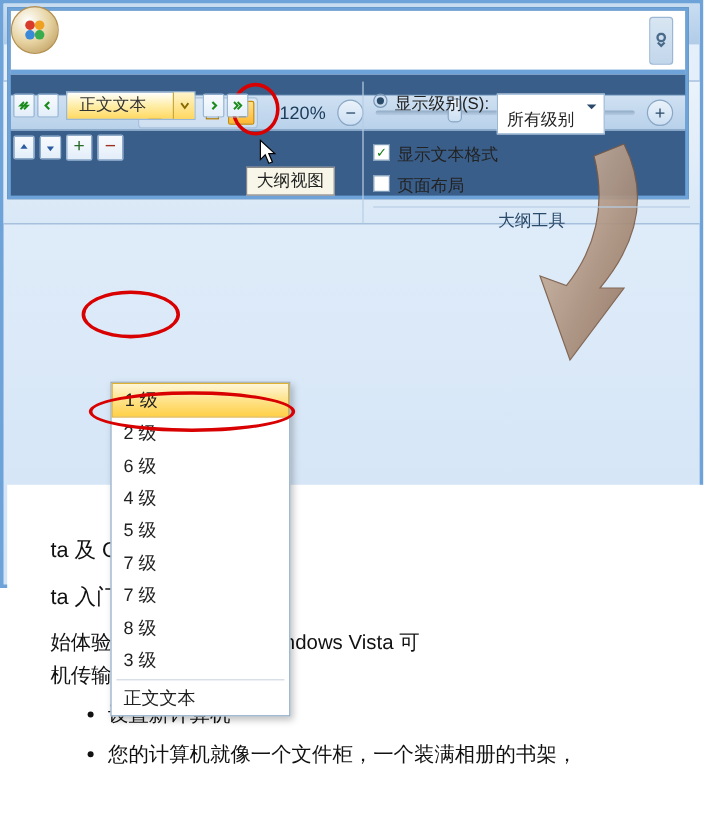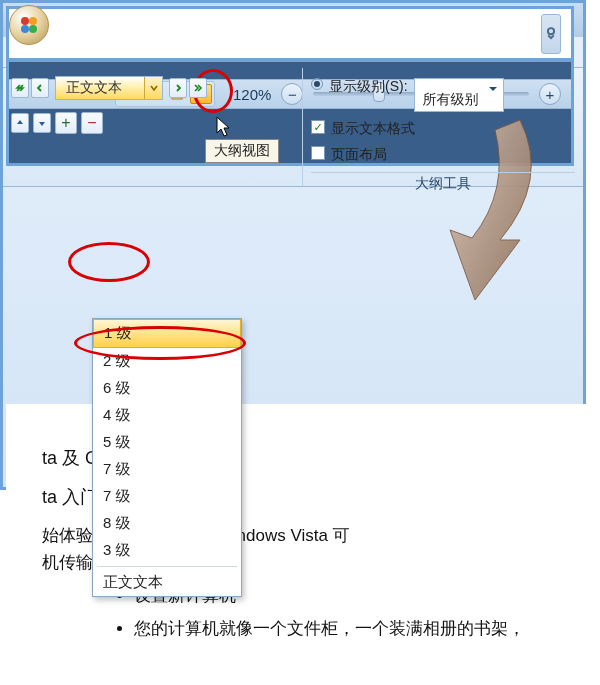--- a/index.html
+++ b/index.html
@@ -67,21 +67,21 @@
   
   .dd-list { position: absolute; left: 92px; top: 318px; width: 150px; background: #fff; border: 1px solid #8aa8c6; box-shadow: 2px 3px 6px rgba(0,0,0,.25); z-index: 10; }
   .dd-item { padding: 4px 10px; font-size: 15px; color: #222; cursor: pointer; }
   .dd-item.sel { background: linear-gradient(#fff6d6,#ffe38a 50%,#ffd048); border: 1px solid #e0b030; }
   .dd-sep { height: 1px; background: #cfd8e2; margin: 2px 4px; }
   .circle-level { position: absolute; left: 74px; top: 326px; width: 172px; height: 34px; border-radius: 50%/50%; border: 3px solid #d80000; pointer-events: none; z-index: 12; }
 
   
   .doc-area { position: absolute; left: 6px; right: 6px; top: 404px; bottom: 6px; background: #fff; overflow: hidden; padding: 30px 16px 10px 36px; font-size: 17px; color: #111; line-height: 1.6; }
   .doc-area .h { font-size: 18px; margin: 10px 0; }
-  .doc-area ul { list-style: disc; margin-left: 92px; }
+  .doc-area ul { list-style: disc; margin-left: 48px; }
   .doc-area li { margin: 6px 0; }
   .bluebar { font-size: 14px; color: #2a4a6a; text-align: center; padding: 2px; border-top: 1px solid #b8cee5; }
 
 </style>
 </head>
 <body>
 
 <div class="outer-border top-section">
   <div class="top-white">
     <div class="top-scroll">

